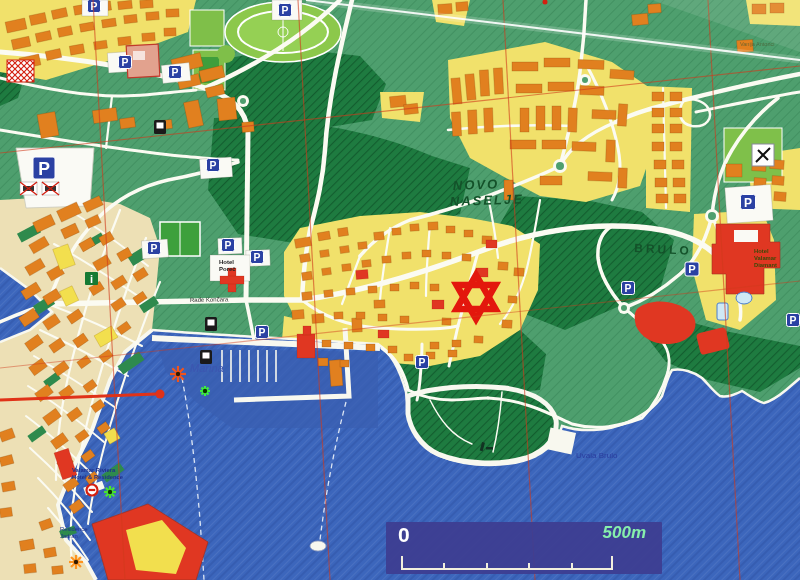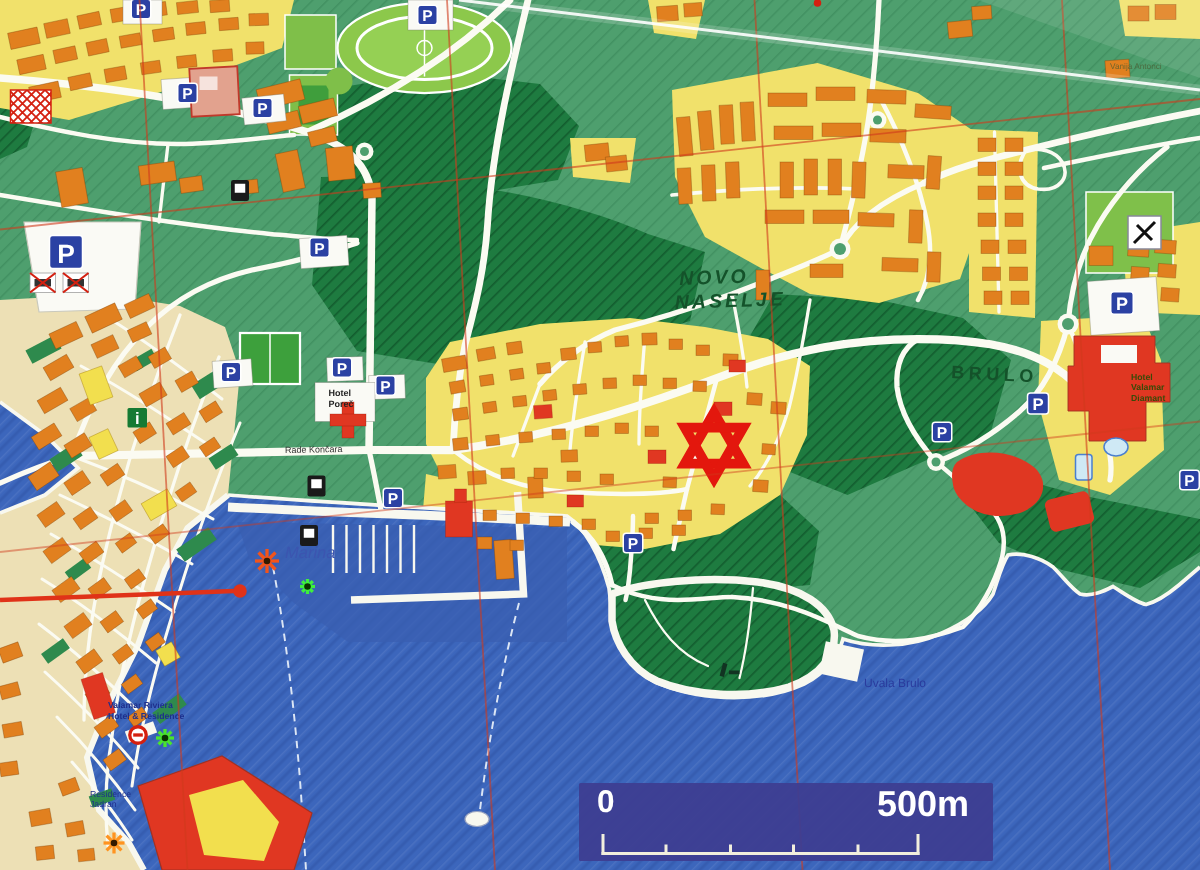--- a/index.html
+++ b/index.html
@@ -1,21 +1,21 @@
 <!DOCTYPE html>
 <html><head>
 <meta charset="utf-8">
 <style>
   html,body{margin:0;padding:0;background:#222;}
   #stage{position:relative;width:800px;height:580px;overflow:hidden;font-family:"Liberation Sans",sans-serif;}
   #map-svg{position:absolute;left:0;top:0;}
   #map-svg text{font-family:"Liberation Sans",sans-serif;}
   .scalebar{position:absolute;left:386px;top:522px;width:276px;height:52px;background:rgba(62,62,146,.94);border-radius:1px;}
   .scalebar .zero{position:absolute;left:12px;top:1px;color:#fff;font-size:21px;font-weight:bold;}
-  .scalebar .max{position:absolute;right:16px;top:1px;color:#ffffff;font-size:24px;font-weight:bold;}
+  .scalebar .max{position:absolute;right:16px;top:1px;color:#86efac;font-size:17px;font-weight:bold;font-style:italic;}
   .scalebar .ruler{position:absolute;left:15px;top:34px;width:212px;height:14px;}
   .scalebar .ruler .base{position:absolute;left:0;right:0;bottom:0;height:2.5px;background:#F2EFDD;}
   .scalebar .ruler .tick{position:absolute;bottom:0;width:2px;background:#F2EFDD;}
 </style>
 </head>
 <body>
 
 <div id="stage">
   <svg id="map-svg" width="800" height="580" viewBox="0 0 800 580">
     <defs>

